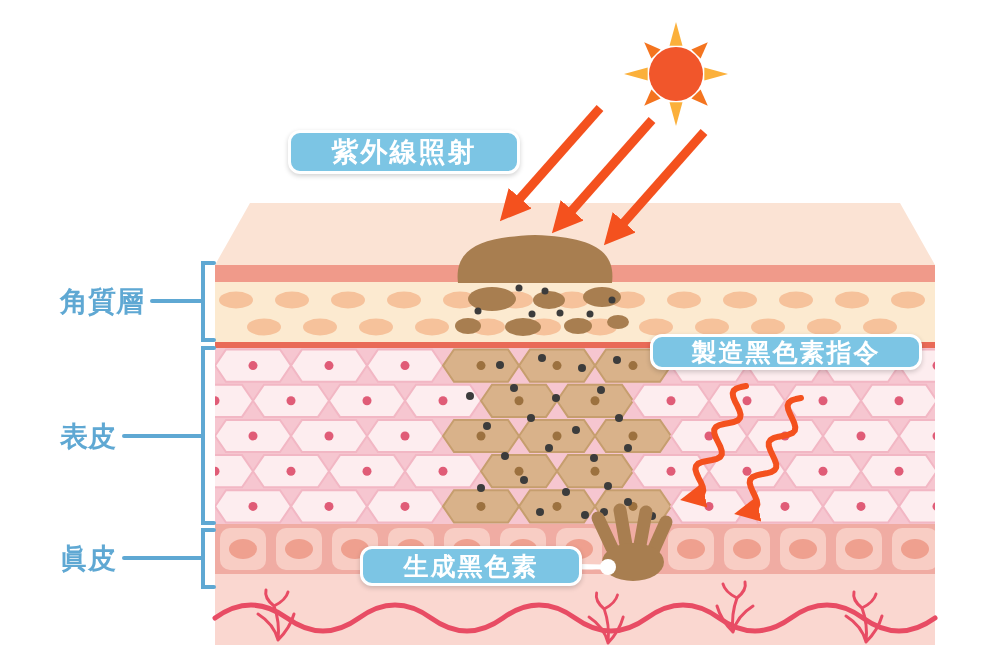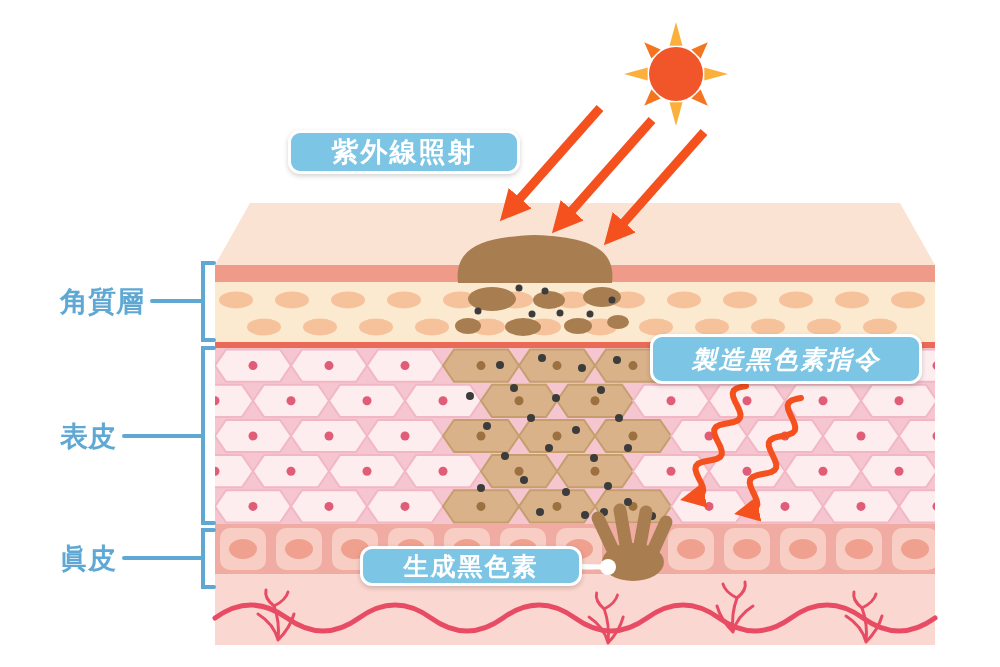--- a/index.html
+++ b/index.html
@@ -4,21 +4,21 @@
 <style>
   html,body{margin:0;padding:0;background:#fff;}
   .stage{position:relative;width:1000px;height:667px;background:#fff;
          font-family:"Liberation Sans","DejaVu Sans",sans-serif;overflow:hidden;}
   .stage svg{position:absolute;left:0;top:0;}
   .tag{position:absolute;box-sizing:border-box;display:flex;align-items:center;justify-content:center;
        background:var(--tag-bg,#7CC5E4);color:var(--tag-text,#fff);
        border:3px solid #fff;border-radius:12px;font-weight:bold;letter-spacing:2px;
        box-shadow:0 2px 5px rgba(0,0,0,.18);white-space:nowrap;}
   .tag-uv {left:288px;top:114px;width:232px;height:44px;font-size:27px;margin-top:16px;}
-  .tag-cmd{left:650px;top:334px;width:272px;height:50px;font-size:25px;font-style:italic;}
+  .tag-cmd{left:650px;top:334px;width:272px;height:36px;font-size:25px;}
   .tag-gen{left:360px;top:546px;width:222px;height:40px;font-size:25px;}
 </style>
 </head>
 <body>
 
 <div class="stage">
   <svg width="1000" height="667" viewBox="0 0 1000 667">
     <defs>
       <clipPath id="clip-corneum">
           <rect x="215" y="282" width="720" height="60"></rect>

